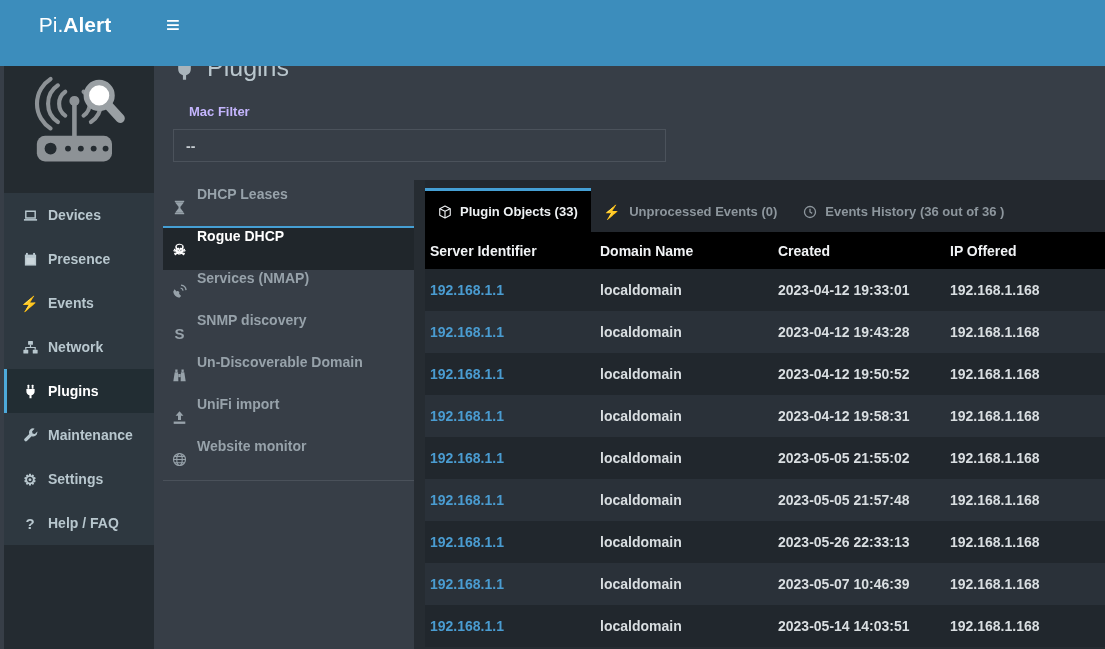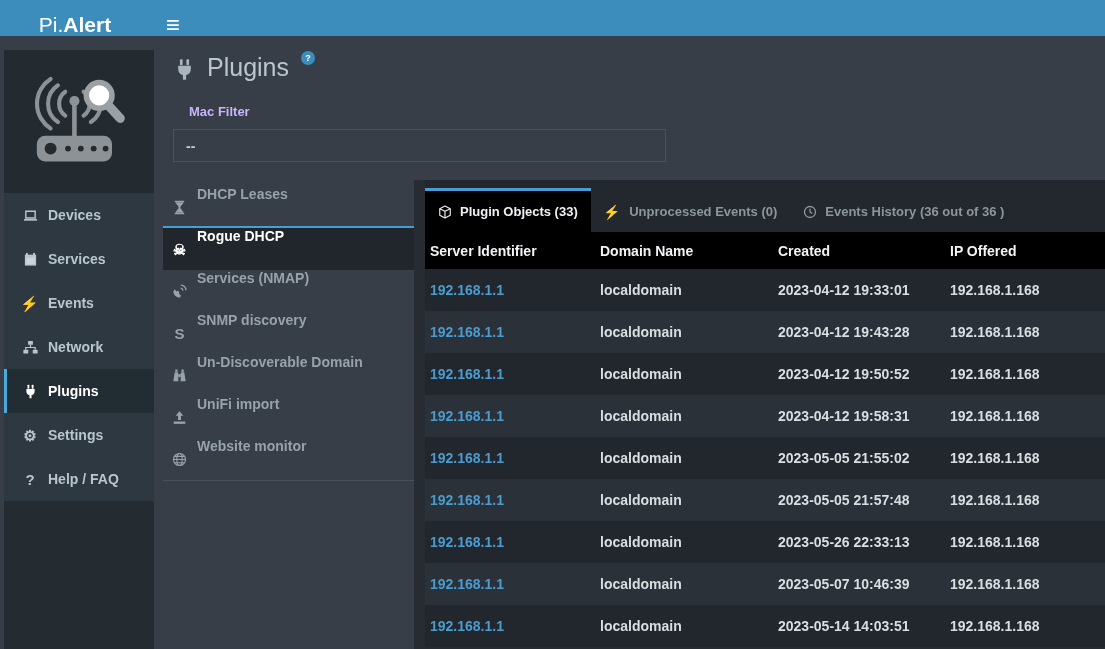--- a/index.html
+++ b/index.html
@@ -4,21 +4,21 @@
 <style>
   * { margin:0; padding:0; box-sizing:border-box; }
   html,body { background:#262b31; }
   body {
     width:1105px; height:649px; position:relative; overflow:hidden;
     font-family:"Liberation Sans", sans-serif;
   }
   .screen { position:absolute; inset:0; background:#373e47; }
 
   
-  .topbar { position:absolute; top:0; left:0; width:1105px; height:36px; background:#3c8dbc; display:flex; z-index:10; }
+  .topbar { position:absolute; top:0; left:0; width:1105px; height:66px; background:#3c8dbc; display:flex; z-index:10; }
   .brand { width:150px; height:50px; display:flex; align-items:center; justify-content:center; color:#fff; font-size:21px; cursor:pointer; }
   .brand b { font-weight:700; }
   .hamburger { width:46px; height:50px; display:flex; align-items:center; justify-content:center; color:#fff; font-size:24px; cursor:pointer; }
 
   
   .sidebar { position:absolute; top:50px; left:4px; width:150px; bottom:0; background:#242b31; }
   .logo-block { height:143px; background:#242b30; display:flex; align-items:center; justify-content:center; }
   .logo-block svg { width:110px; height:104px; }
   .sidenav { background:#2e3840; }
   .nav-item { height:44px; display:flex; align-items:center; gap:9px; padding-left:14px;
@@ -112,21 +112,21 @@
         </div>
         <div class="nav-item">
           <span class="icon">
             <svg viewBox="0 0 16 16" fill="currentColor">
               <rect x="3.2" y="1" width="2" height="2.6"></rect>
               <rect x="10.8" y="1" width="2" height="2.6"></rect>
               <path d="M2 2.8h12v11.7H2z"></path>
               <rect x="3.5" y="6.2" width="9" height="6.9" fill="rgba(255,255,255,0.28)"></rect>
             </svg>
           </span>
-          <span class="lbl">Services</span>
+          <span class="lbl">Presence</span>
         </div>
         <div class="nav-item">
           <span class="icon">⚡</span>
           <span class="lbl">Events</span>
         </div>
         <div class="nav-item">
           <span class="icon">
             <svg viewBox="0 0 16 16">
               <path fill="none" stroke="currentColor" stroke-width="1.3" d="M8 5v3M3 10.5V8h10v2.5"></path>
               <g fill="currentColor">
@@ -140,20 +140,28 @@
         </div>
         <div class="nav-item active">
           <span class="icon">
             <svg viewBox="0 0 16 16" fill="currentColor">
               <rect x="4.8" y="0.8" width="1.9" height="4.2" rx="0.6"></rect>
               <rect x="9.3" y="0.8" width="1.9" height="4.2" rx="0.6"></rect>
               <path d="M3.6 5.4h8.8v2.3a4.4 4.4 0 0 1-3.3 4.26V15.2H6.9v-3.24A4.4 4.4 0 0 1 3.6 7.7z"></path>
             </svg>
           </span>
           <span class="lbl">Plugins</span>
+        </div>
+        <div class="nav-item">
+          <span class="icon">
+            <svg viewBox="0 0 16 16" fill="currentColor">
+              <path d="M15.2 4.7a4.4 4.4 0 0 1-6 4.1l-5.1 5.1a1.8 1.8 0 0 1-2.5-2.5l5.1-5.1a4.4 4.4 0 0 1 5.7-5.6L9.7 3.4l0.5 2.4 2.4 0.5 2.7-2.7c0.07 0.36 0.1 0.73 0.1 1.1z"></path>
+            </svg>
+          </span>
+          <span class="lbl">Maintenance</span>
         </div>
         <div class="nav-item">
           <span class="icon">⚙</span>
           <span class="lbl">Settings</span>
         </div>
         <div class="nav-item">
           <span class="icon">?</span>
           <span class="lbl">Help / FAQ</span>
         </div>
       </nav>

